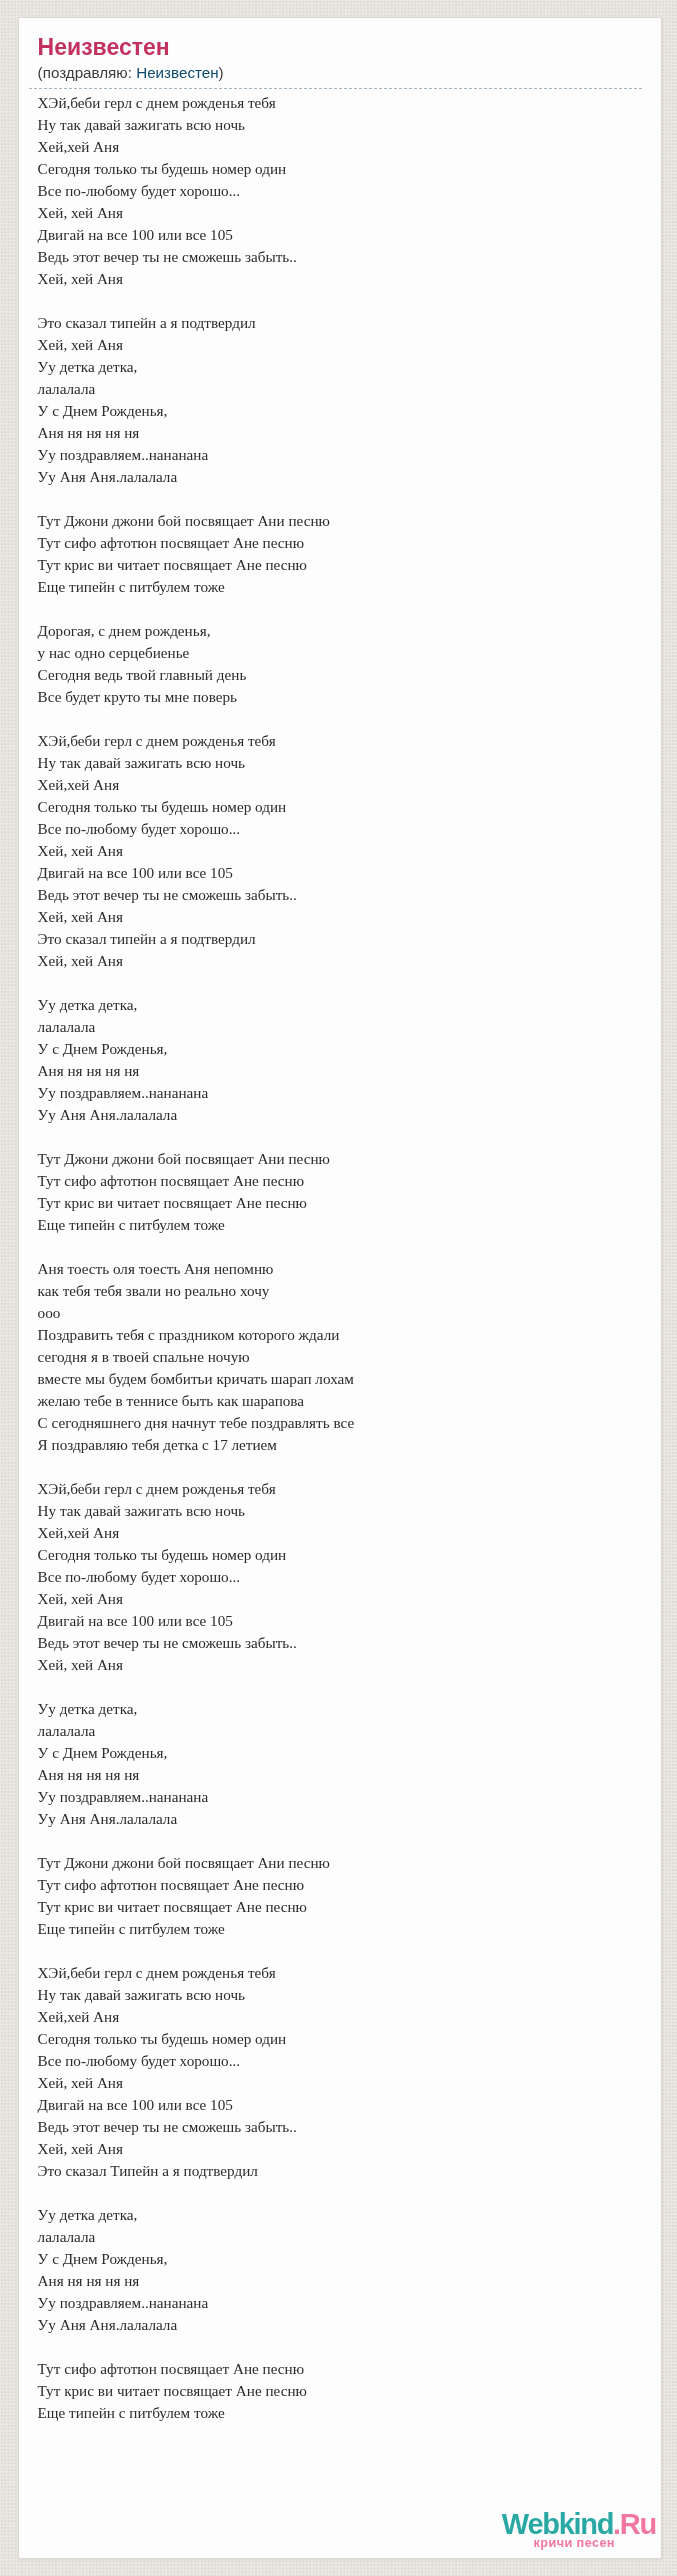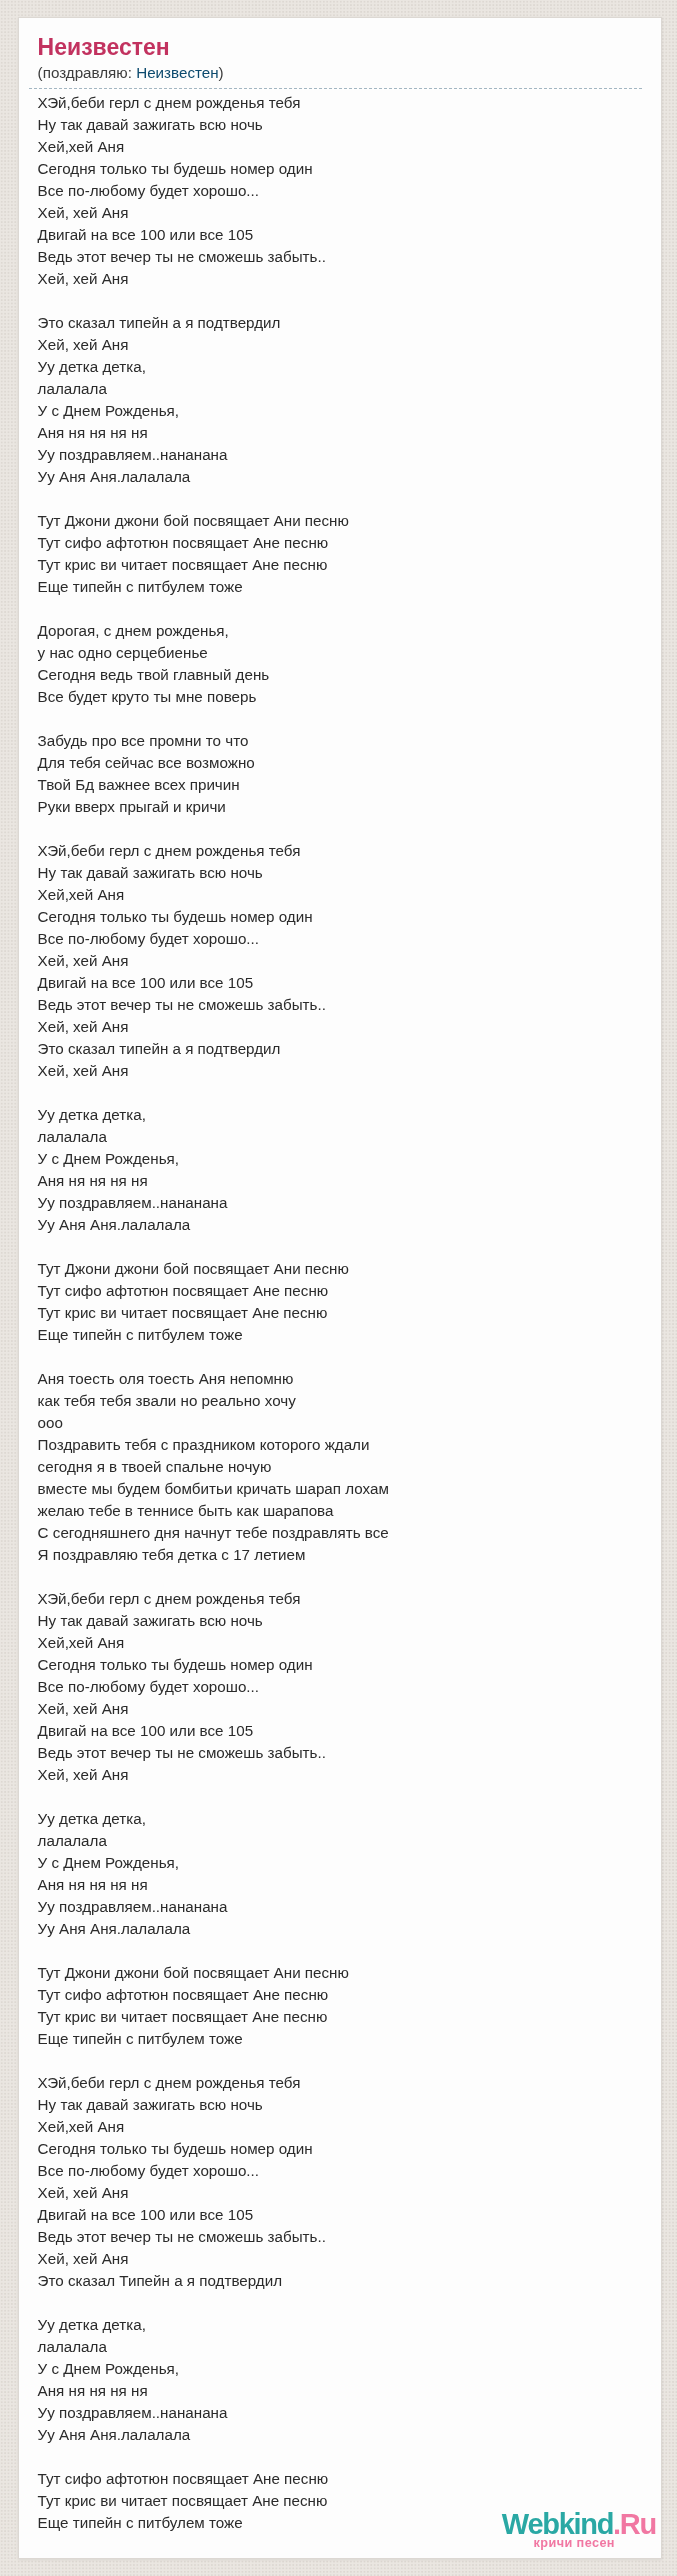--- a/index.html
+++ b/index.html
@@ -45,20 +45,21 @@
   }
   .sep {
     border-bottom: 0.8px dashed #a3b6c2;
     margin: 6px 0 2.5px -8.5px;
     height: 0;
   }
   .lyrics {
     font-size: 15.2px;
     line-height: 22px;
     color: #2b2b2b;
+    font-family: Liberation Serif, serif;
   }
   .lyrics p { margin: 0 0 22px 0; }
   .logo {
     position: absolute;
     right: 5.1px;
     bottom: 8.5px;
     text-align: right;
     line-height: 1;
     text-decoration: none;
     display: block;
@@ -84,21 +85,20 @@
 
 <main class="sheet">
   <h1 class="title">Неизвестен</h1>
   <div class="artist"><span>(поздравляю: </span><a class="artist-link">Неизвестен</a><span>)</span></div>
   <div class="sep"></div>
   <div class="lyrics">
       <p>ХЭй,беби герл с днем рожденья тебя<br>Ну так давай зажигать всю ночь<br>Хей,хей Аня<br>Сегодня только ты будешь номер один<br>Все по-любому будет хорошо...<br>Хей, хей Аня<br>Двигай на все 100 или все 105<br>Ведь этот вечер ты не сможешь забыть..<br>Хей, хей Аня</p>
       <p>Это сказал типейн а я подтвердил<br>Хей, хей Аня<br>Уу детка детка,<br>лалалала<br>У с Днем Рожденья,<br>Аня ня ня ня ня<br>Уу поздравляем..нананана<br>Уу Аня Аня.лалалала</p>
       <p>Тут Джони джони бой посвящает Ани песню<br>Тут сифо афтотюн посвящает Ане песню<br>Тут крис ви читает посвящает Ане песню<br>Еще типейн с питбулем тоже</p>
       <p>Дорогая, с днем рожденья,<br>у нас одно серцебиенье<br>Сегодня ведь твой главный день<br>Все будет круто ты мне поверь</p>
-      <p>Забудь про все промни то что<br>Для тебя сейчас все возможно<br>Твой Бд важнее всех причин<br>Руки вверх прыгай и кричи</p>
       <p>ХЭй,беби герл с днем рожденья тебя<br>Ну так давай зажигать всю ночь<br>Хей,хей Аня<br>Сегодня только ты будешь номер один<br>Все по-любому будет хорошо...<br>Хей, хей Аня<br>Двигай на все 100 или все 105<br>Ведь этот вечер ты не сможешь забыть..<br>Хей, хей Аня<br>Это сказал типейн а я подтвердил<br>Хей, хей Аня</p>
       <p>Уу детка детка,<br>лалалала<br>У с Днем Рожденья,<br>Аня ня ня ня ня<br>Уу поздравляем..нананана<br>Уу Аня Аня.лалалала</p>
       <p>Тут Джони джони бой посвящает Ани песню<br>Тут сифо афтотюн посвящает Ане песню<br>Тут крис ви читает посвящает Ане песню<br>Еще типейн с питбулем тоже</p>
       <p>Аня тоесть оля тоесть Аня непомню<br>как тебя тебя звали но реально хочу<br>ооо<br>Поздравить тебя с праздником которого ждали<br>сегодня я в твоей спальне ночую<br>вместе мы будем бомбитьи кричать шарап лохам<br>желаю тебе в теннисе быть как шарапова<br>С сегодняшнего дня начнут тебе поздравлять все<br>Я поздравляю тебя детка с 17 летием</p>
       <p>ХЭй,беби герл с днем рожденья тебя<br>Ну так давай зажигать всю ночь<br>Хей,хей Аня<br>Сегодня только ты будешь номер один<br>Все по-любому будет хорошо...<br>Хей, хей Аня<br>Двигай на все 100 или все 105<br>Ведь этот вечер ты не сможешь забыть..<br>Хей, хей Аня</p>
       <p>Уу детка детка,<br>лалалала<br>У с Днем Рожденья,<br>Аня ня ня ня ня<br>Уу поздравляем..нананана<br>Уу Аня Аня.лалалала</p>
       <p>Тут Джони джони бой посвящает Ани песню<br>Тут сифо афтотюн посвящает Ане песню<br>Тут крис ви читает посвящает Ане песню<br>Еще типейн с питбулем тоже</p>
       <p>ХЭй,беби герл с днем рожденья тебя<br>Ну так давай зажигать всю ночь<br>Хей,хей Аня<br>Сегодня только ты будешь номер один<br>Все по-любому будет хорошо...<br>Хей, хей Аня<br>Двигай на все 100 или все 105<br>Ведь этот вечер ты не сможешь забыть..<br>Хей, хей Аня<br>Это сказал Типейн а я подтвердил</p>
       <p>Уу детка детка,<br>лалалала<br>У с Днем Рожденья,<br>Аня ня ня ня ня<br>Уу поздравляем..нананана<br>Уу Аня Аня.лалалала</p>
       <p>Тут сифо афтотюн посвящает Ане песню<br>Тут крис ви читает посвящает Ане песню<br>Еще типейн с питбулем тоже</p>

